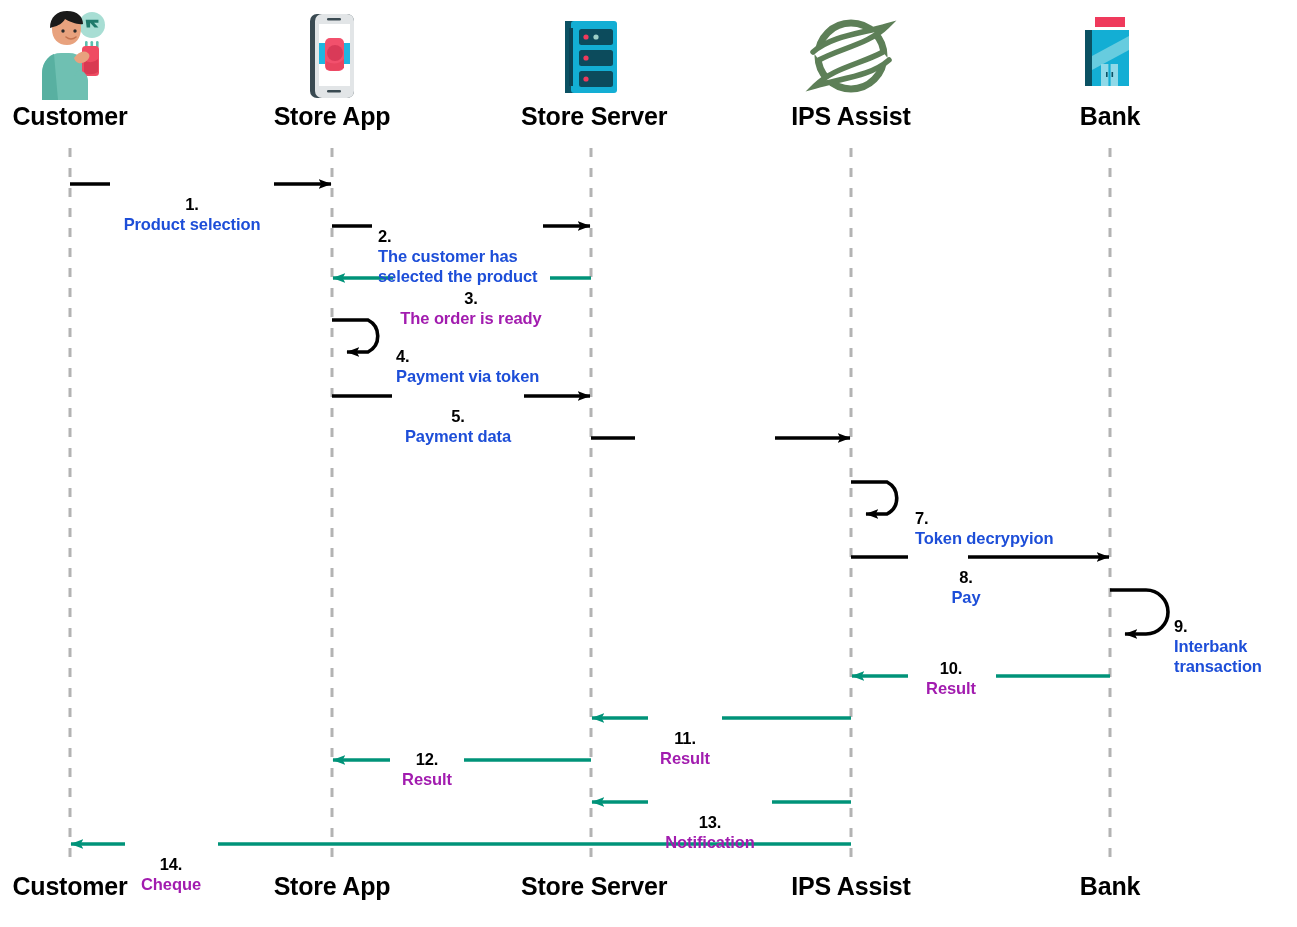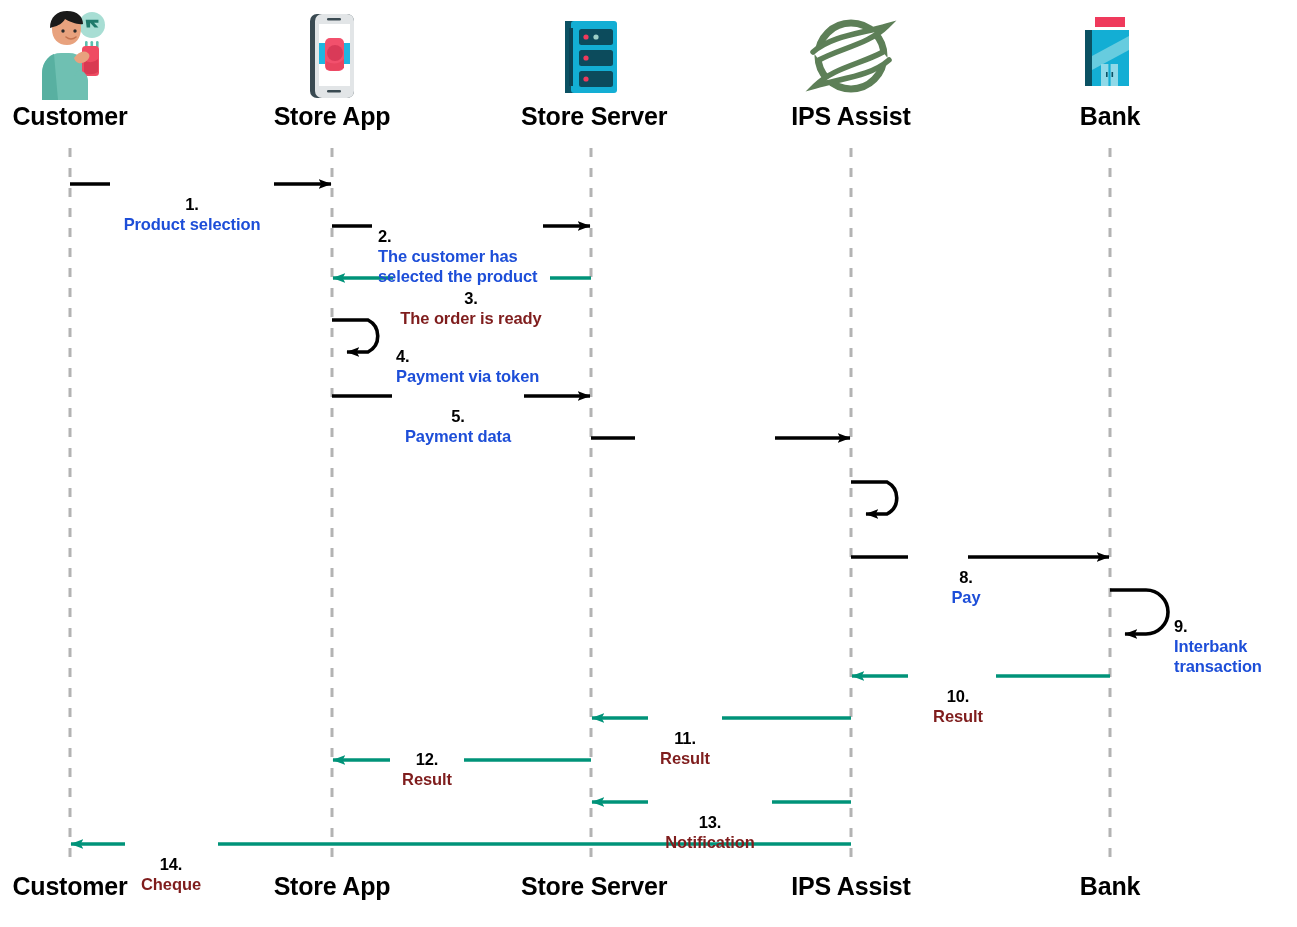--- a/index.html
+++ b/index.html
@@ -64,21 +64,21 @@
     white-space: pre-line;
     letter-spacing: -0.1px;
   }
   .msg-num {
     color: #000000;
   }
   .msg-text-forward {
     color: #1d4ed8;
   }
   .msg-text-return {
-    color: #7f1d1d;
+    color: #a21caf;
   }
   .lbl-center { text-align: center; transform: translateX(-50%); }
   .lbl-left   { text-align: left; }
 </style>
 </head>
 <body>
 
 <div id="diagram">
 
   <svg class="svg-layer" viewBox="0 0 1297 927">
@@ -280,33 +280,37 @@
     <span class="msg-num">4.</span>
     <span class="msg-text-forward">Payment via token</span>
   </div>
 
   <div class="msg-label lbl-center" style="left:458px; top:386px;">
     <span class="msg-num">5.</span>
     <span class="msg-text-forward">Payment data</span>
   </div>
 
 
+  <div class="msg-label lbl-left" style="left:915px; top:488px;">
+    <span class="msg-num">7.</span>
+    <span class="msg-text-forward">Token decrypyion</span>
+  </div>
 
   <div class="msg-label lbl-center" style="left:966px; top:547px;">
     <span class="msg-num">8.</span>
     <span class="msg-text-forward">Pay</span>
   </div>
 
   <div class="msg-label lbl-left" style="left:1174px; top:596px; width:118px;">
     <span class="msg-num">9.</span>
     <span class="msg-text-forward">Interbank
 transaction</span>
   </div>
 
-  <div class="msg-label lbl-center" style="left:951px; top:666px;margin-left:7px;">
+  <div class="msg-label lbl-center" style="left:951px; top:638px;">
     <span class="msg-num">10.</span>
     <span class="msg-text-return">Result</span>
   </div>
 
   <div class="msg-label lbl-center" style="left:685px; top:708px;">
     <span class="msg-num">11.</span>
     <span class="msg-text-return">Result</span>
   </div>
 
   <div class="msg-label lbl-center" style="left:427px; top:729px;">

